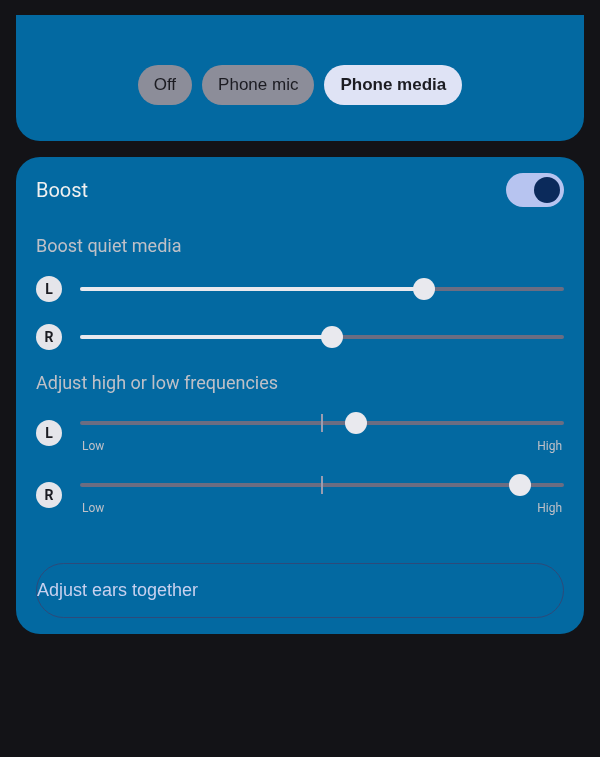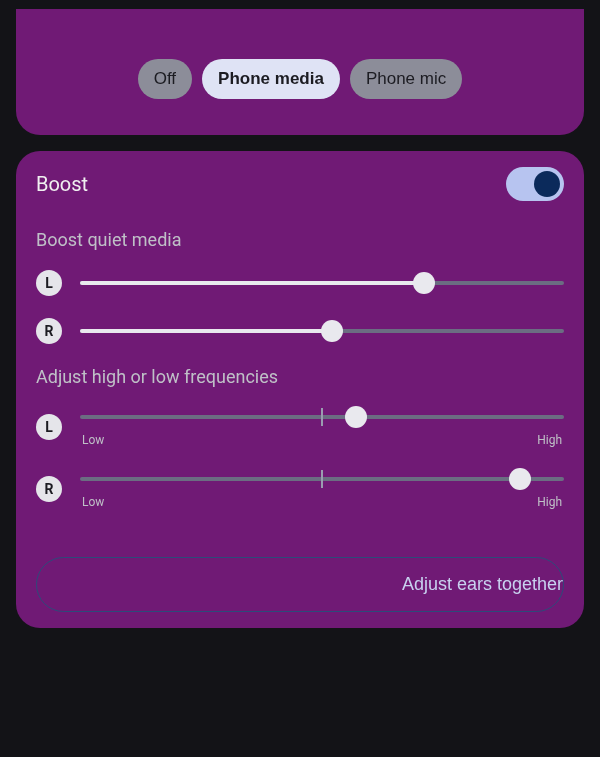--- a/index.html
+++ b/index.html
@@ -5,23 +5,23 @@
   * { box-sizing: border-box; margin: 0; padding: 0; }
   html, body {
     width: 600px;
     height: 757px;
     background: #131317;
     font-family: -apple-system, BlinkMacSystemFont, "Segoe UI", Roboto, sans-serif;
     color: #e3e3e3;
     overflow: hidden;
   }
   .card {
-    background: #701a75;
+    background: #0369a1;
     border-radius: 24px;
-    margin: 9px 16px 16px 16px;
+    margin: 15px 16px 16px 16px;
     padding: 16px 20px;
   }
   .card.top {
     border-top-left-radius: 0;
     border-top-right-radius: 0;
     padding-top: 50px;
     padding-bottom: 36px;
   }
   .seg-group {
     display: flex;
@@ -142,37 +142,37 @@
     height: 22px;
     background: #e9e9ee;
     border-radius: 50%;
     transform: translateX(-50%);
     top: -1px;
   } 
   .adjust-btn {
     width: 100%;
     margin-top: 26px;
     padding: 16px 0;
-    text-align: right;
+    text-align: left;
     font-size: 18px;
     color: #c8d1ef;
     background: transparent;
     border: 1px solid #2d4a7a;
     border-radius: 28px;
     cursor: pointer;
   }
 </style>
 </head>
 <body>
 
 <div class="card top">
   <div class="seg-group">
     <button class="seg-btn">Off</button>
+    <button class="seg-btn">Phone mic</button>
     <button class="seg-btn selected">Phone media</button>
-    <button class="seg-btn">Phone mic</button>
   </div>
 </div>
 
 <div class="card">
   <div class="section-header">
     <div class="section-title">Boost</div>
     <div class="toggle">
       <div class="toggle-knob"></div>
     </div>
   </div>

